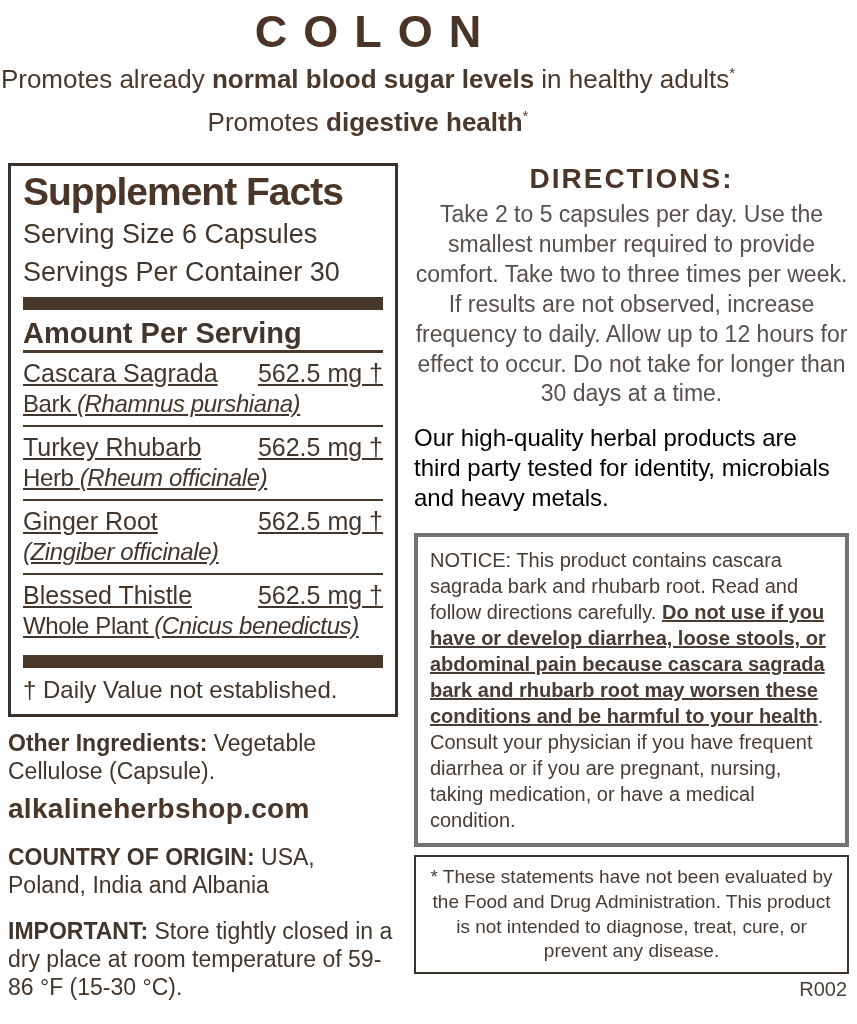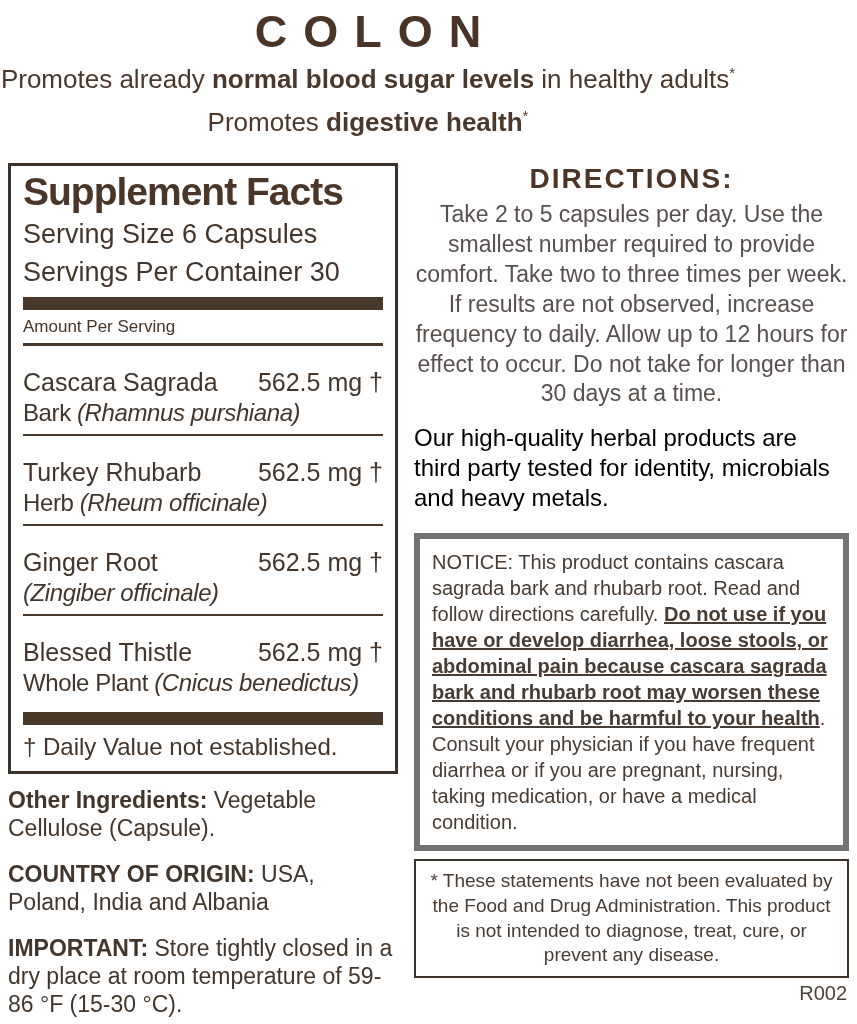--- a/index.html
+++ b/index.html
@@ -27,24 +27,24 @@
   .col-left  { width: 390px; flex: 0 0 390px; }
   .col-right { width: 435px; flex: 0 0 435px; }
 
   
   .facts-box {
     border: 3px solid #3a322b; padding: 4px 12px 10px 12px; color: #42362c;
   }
   .facts-title { font-size: 39px; font-weight: 800; letter-spacing: -1px; color: #4a3628; }
   .facts-serving { font-size: 27px; line-height: 1.28; margin-top: 3px; }
   .bar-thick { height: 13px; background: #47382a; margin: 8px 0 7px 0; }
-  .amount-header { font-size: 17px; font-weight: 400; margin: 2px 0 6px 0; }
+  .amount-header { font-size: 29px; font-weight: 700; margin: 2px 0 0 0; }
   .rule { border: 0; border-top: 3px solid #47382a; }
   .rule-thin { border: 0; border-top: 2px solid #47382a; }
-  .fact-row { padding: 22px 0 7px 0; }
+  .fact-row { padding: 6px 0 7px 0; text-decoration: underline; }
   .fact-row .line1 { display: flex; justify-content: space-between; font-size: 25px; }
   .fact-row .amount { white-space: nowrap; }
   .fact-row .line2 { font-size: 24px; letter-spacing: -0.4px; margin-top: 2px; }
   .fact-row .latin { font-style: italic; }
   .facts-footnote { font-size: 24px; margin-top: 8px; }
 
   
   .left-block { font-size: 23px; line-height: 1.22; color: #42362c; }
   .left-block b { font-weight: 800; }
   .other-ingredients { margin-top: 12px; }
@@ -60,21 +60,21 @@
   }
   .directions-body {
     text-align: center; font-size: 23px; line-height: 1.3;
     color: #57504c; margin-top: 5px;
   }
   .quality-statement {
     font-size: 24px; font-weight: 400; line-height: 1.25;
     color: #000000; margin-top: 14px;
   }
   .notice-box {
-    border: 6px solid #737373; margin-top: 20px;
+    border: 4px solid #737373; margin-top: 20px;
     padding: 10px 12px; font-size: 20px; line-height: 1.3; color: #473c34;
   }
   .notice-box .warn {
     font-weight: 800; text-decoration: underline; text-decoration-thickness: 2px;
   }
   .disclaimer-box {
     border: 2px solid #3a322b; margin-top: 8px;
     padding: 8px 10px; font-size: 19px; font-weight: 400;
     text-align: center; line-height: 1.3; color: #473c34;
   }
@@ -152,20 +152,21 @@
 
         <div class="bar-thick" style="margin-bottom:0;"></div>
         <div class="facts-footnote">† Daily Value not established.</div>
       </div>
 
       <div class="left-block other-ingredients">
         <b>Other Ingredients:</b><span> Vegetable Cellulose (Capsule).</span>
       </div>
 
 
+      <div class="website">alkalineherbshop.com</div>
 
       <div class="left-block origin">
         <b>COUNTRY OF ORIGIN:</b><span> USA, Poland, India and Albania</span>
       </div>
 
       <div class="left-block important">
         <b>IMPORTANT:</b><span> Store tightly closed in a dry place at room temperature of 59-86 °F (15-30 °C).</span>
       </div>
     </div>
 

